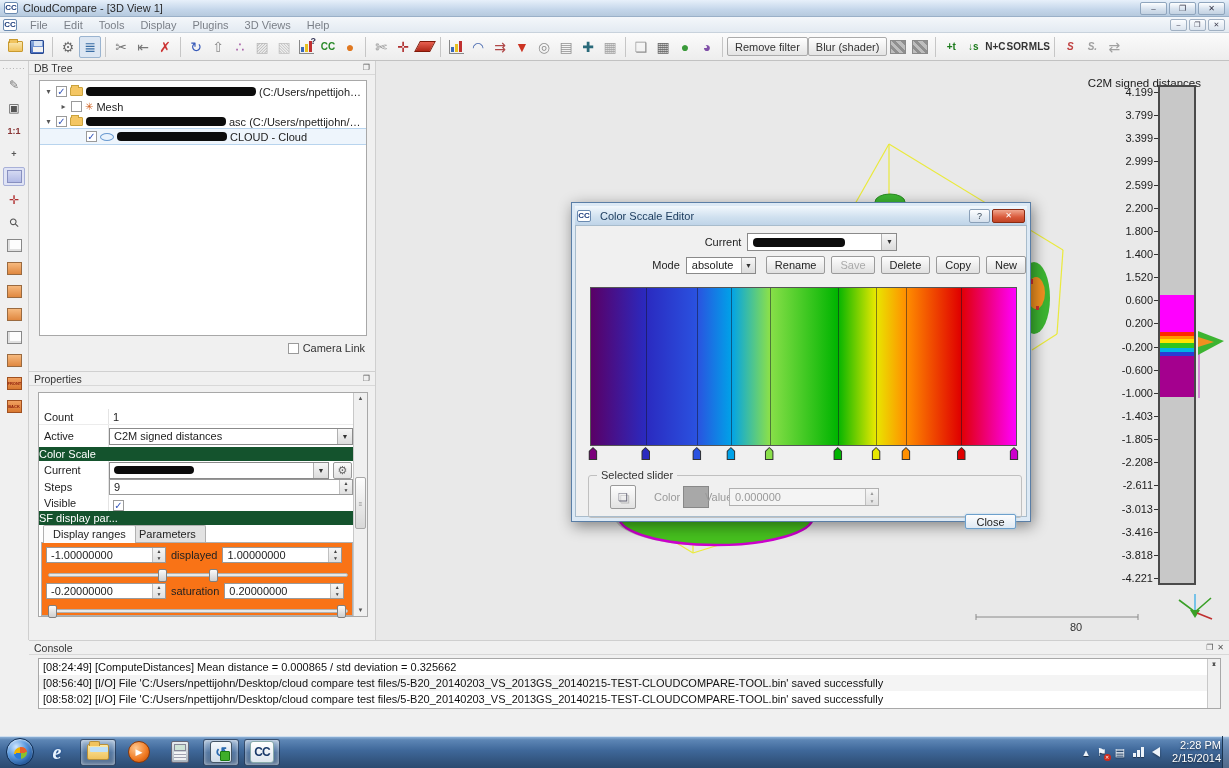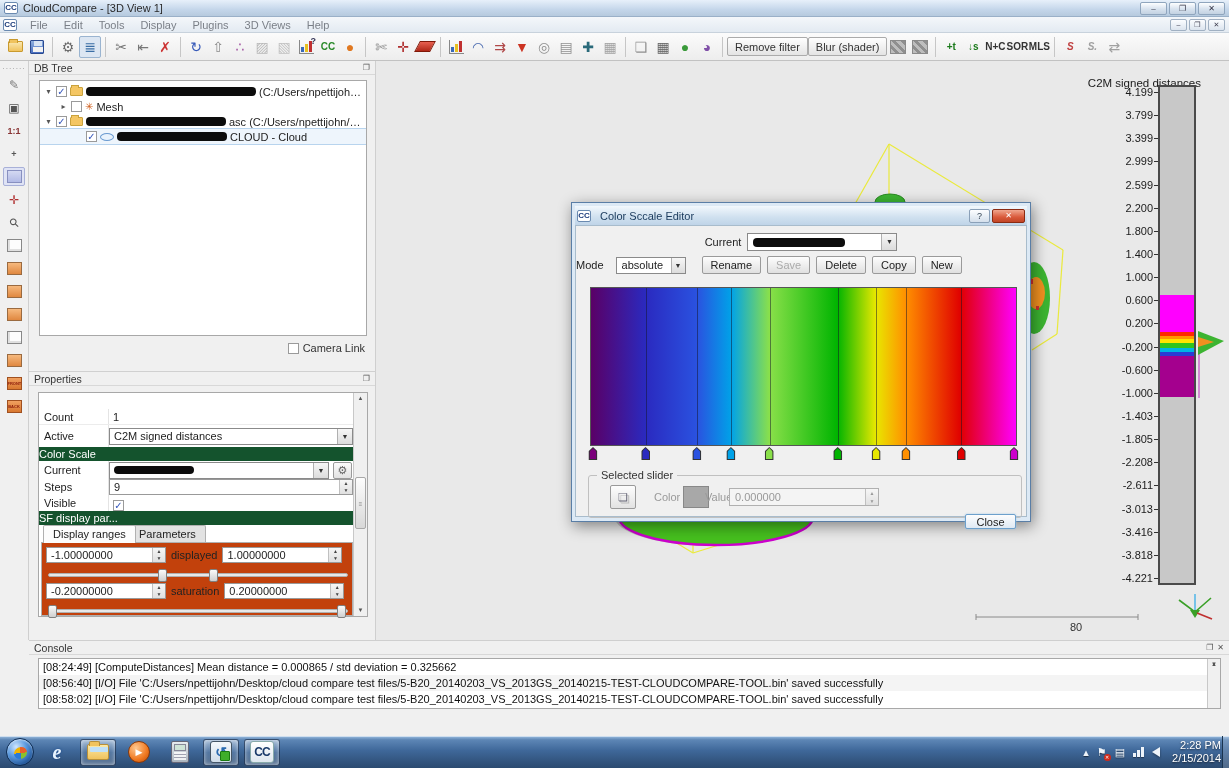--- a/index.html
+++ b/index.html
@@ -93,21 +93,21 @@
   .combo .arrow { position:absolute; right:0; top:0; width:15px; height:100%; border-left:1px solid #b0b0b0;
     background:linear-gradient(#f6f6f6,#dcdcdc); font-size:7px; text-align:center; line-height:15px; color:#333; }
   .spinner { position:relative; background:#fff; border:1px solid #999; height:16px; line-height:14px; padding:0 16px 0 4px; color:#222; }
   .spin-arrows { position:absolute; right:0; top:0; width:13px; height:100%; border-left:1px solid #c0c0c0;
     background:linear-gradient(#f6f6f6,#e0e0e0); font-size:5px; line-height:7px; text-align:center; color:#444; }
   .gear-btn { width:19px; height:17px; background:linear-gradient(#fbfbfb,#e2e2e2); border:1px solid #9a9a9a; border-radius:2px;
     font-size:11px; color:#666; text-align:center; line-height:15px; }
   .tab { position:absolute; height:17px; padding:0 9px; line-height:16px; color:#222;
     background:#e2e2e2; border:1px solid #b0b0b0; border-bottom:none; border-radius:2px 2px 0 0; }
   .tab.active { background:#fcfcfc; height:18px; z-index:2; }
-  .tab-box { position:absolute; border:1px solid #b0b0b0; background:#c2410c; }
+  .tab-box { position:absolute; border:1px solid #b0b0b0; background:#f97316; }
   .sl-track { position:absolute; height:4px; background:#e8e8e8; border:1px solid #b0b0b0; border-radius:2px; }
   .sl-handle { position:absolute; top:-5px; width:9px; height:13px; background:linear-gradient(#fafafa,#cfcfcf);
     border:1px solid #808080; border-radius:2px; }
   .vscroll { position:absolute; right:0; top:0; width:14px; height:100%; background:#f0f0f0; border-left:1px solid #c8c8c8; }
   .vscroll .thumb { position:absolute; left:1px; width:11px; background:linear-gradient(#fdfdfd,#d8d8d8); border:1px solid #a8a8a8; border-radius:2px;
     font-size:6px; color:#888; text-align:center; }
   .vscroll .arr { position:absolute; left:0; width:13px; height:11px; font-size:6px; text-align:center; line-height:11px; color:#555; }
 
   
   #viewport { position:absolute; left:376px; top:61px; width:853px; height:579px; background:#e9e9e9; overflow:hidden; }
@@ -124,21 +124,21 @@
   .dlg-title { height:19px; display:flex; align-items:center; padding:0 2px;
     background:linear-gradient(#f2f8fd,#cfe0ef 60%,#bfd4e8); }
   .dlg-title .t { color:#1a3a5c; font-size:11px; margin-left:4px; }
   .dlg-caps { margin-left:auto; display:flex; gap:2px; }
   .dlg-help { width:21px; height:14px; background:linear-gradient(#fdfeff,#d4dfeb); border:1px solid #8aa0b8; border-radius:2px;
     font-size:9px; text-align:center; line-height:12px; color:#345; }
   .dlg-close { width:33px; height:14px; background:linear-gradient(#f0a68e,#d9593a 60%,#c14526); border:1px solid #8a2a12; border-radius:2px;
     color:#fff; font-size:8px; text-align:center; line-height:12px; }
   .dlg-body { position:relative; background:#f0f0f0; border:1px solid #a8bccc; height:292px; }
   .dlg-row1 { position:absolute; left:0; top:7px; width:100%; display:flex; justify-content:center; align-items:center; gap:6px; }
-  .dlg-row2 { position:absolute; left:0; top:30px; width:100%; display:flex; justify-content:flex-start; align-items:center; gap:12px; color:#222; }
+  .dlg-row2 { position:absolute; left:0; top:30px; width:100%; display:flex; justify-content:flex-end; align-items:center; gap:6px; color:#222; }
   .dlg-combo { position:relative; background:#fff; border:1px solid #8a8a8a; height:18px; line-height:16px; padding:0 18px 0 5px; }
   .dlg-btn { font-family:"Liberation Sans",sans-serif; font-size:11px; height:18px; padding:0 8px;
     background:linear-gradient(#fdfdfd,#e0e0e0); border:1px solid #9a9a9a; border-radius:2px; color:#222; }
   .dlg-btn.disabled { color:#aaa; }
   #grad { position:absolute; left:14px; top:61px; width:427px; height:159px; border:1px solid #555; }
   .vline { position:absolute; top:0; width:1px; height:100%; background:rgba(20,20,40,.5); }
   #handles { position:absolute; left:14px; top:221px; width:427px; height:14px; }
   .handle { position:absolute; top:0; width:9px; height:13px; transform:translateX(-50%);
     clip-path:polygon(50% 0,100% 33%,100% 100%,0 100%,0 33%); background:#333; }
   .handle i { position:absolute; left:1px; top:1px; right:1px; bottom:1px; display:block;
@@ -544,21 +544,21 @@
       </div>
     <div id="scalelabels">
         <div class="scale-label" style="top: 25px;">4.199</div>
         <div class="scale-label" style="top: 48.14px;">3.799</div>
         <div class="scale-label" style="top: 71.28px;">3.399</div>
         <div class="scale-label" style="top: 94.42px;">2.999</div>
         <div class="scale-label" style="top: 117.56px;">2.599</div>
         <div class="scale-label" style="top: 140.7px;">2.200</div>
         <div class="scale-label" style="top: 163.84px;">1.800</div>
         <div class="scale-label" style="top: 186.98px;">1.400</div>
-        <div class="scale-label" style="top: 210.12px;">1.000</div>
+        <div class="scale-label" style="top: 210.12px;">1.520</div>
         <div class="scale-label" style="top: 233.26px;">0.600</div>
         <div class="scale-label" style="top: 256.4px;">0.200</div>
         <div class="scale-label" style="top: 279.54px;">-0.200</div>
         <div class="scale-label" style="top: 302.68px;">-0.600</div>
         <div class="scale-label" style="top: 325.82px;">-1.000</div>
         <div class="scale-label" style="top: 348.96px;">-1.403</div>
         <div class="scale-label" style="top: 372.1px;">-1.805</div>
         <div class="scale-label" style="top: 395.24px;">-2.208</div>
         <div class="scale-label" style="top: 418.38px;">-2.611</div>
         <div class="scale-label" style="top: 441.52px;">-3.013</div>

